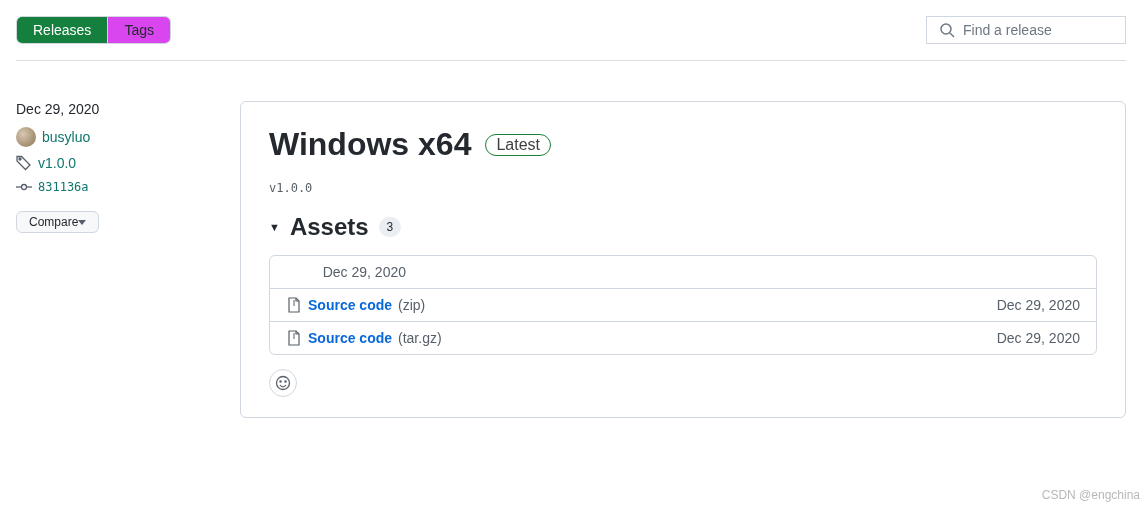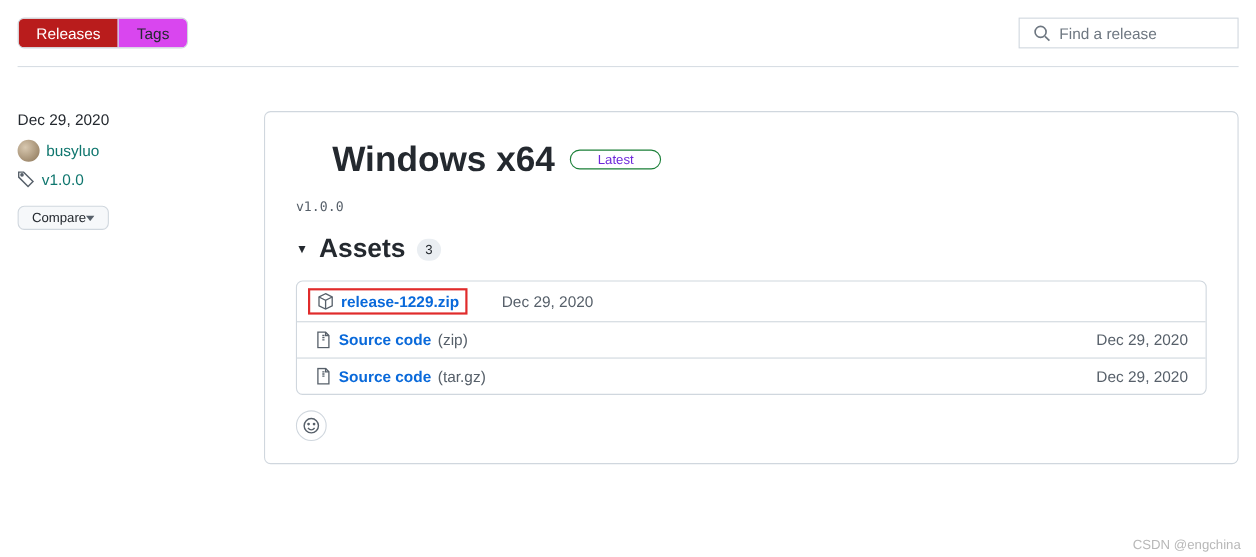--- a/index.html
+++ b/index.html
@@ -25,21 +25,21 @@
     }
     .tab {
       padding: 5px 16px;
       font-size: 14px;
       font-weight: 500;
       cursor: pointer;
       background: #d946ef;
       color: #24292f;
     }
     .tab.selected {
-      background: #b91c1c;
+      background: #15803d;
       color: #fff;
     }
     .tab + .tab { border-left: 1px solid #d0d7de; }
     .search-wrap {
       display: flex;
       align-items: center;
       border: 1px solid #d0d7de;
       border-radius: 0;
       padding: 5px 12px;
       width: 200px;
@@ -105,33 +105,32 @@
       flex: 1;
       border: 1px solid #d0d7de;
       border-radius: 6px;
       padding: 24px 28px 20px;
     }
     .title-row {
       display: flex;
       align-items: center;
       gap: 14px;
       margin-bottom: 18px;
-      margin-left: 33px;
     }
     .release-title {
       font-size: 32px;
       font-weight: 600;
       color: #24292f;
     }
     .badge-latest {
       border: 1px solid #1a7f37;
-      color: #6d28d9;
+      color: #404040;
       border-radius: 2em;
-      padding: 1px 24px;
-      font-size: 12px;
+      padding: 1px 10px;
+      font-size: 16px;
       font-weight: 500;
     }
     .version-mono {
       font-family: ui-monospace, SFMono-Regular, Menlo, monospace;
       font-size: 12px;
       color: #57606a;
       margin-bottom: 18px;
     }
     .desc-mono {
       font-family: ui-monospace, SFMono-Regular, Menlo, monospace;
@@ -206,21 +205,21 @@
       align-items: center;
       justify-content: center;
       color: #57606a;
       cursor: pointer;
       background: #fff;
     }
     .icon { display: inline-flex; }
     svg { display: block; }
     .watermark {
       position: fixed;
-      right: 14px;
+      right: 2px;
       bottom: 4px;
       font-size: 12px;
       color: #b8b8b8;
     }
   </style>
 </head>
 <body>
 
 <div class="top-row">
   <div class="tabs">
@@ -249,20 +248,30 @@
     </div>
     <div class="side-row">
       <span class="icon">
         <svg width="16" height="16" viewBox="0 0 16 16" fill="none" stroke="#57606a" stroke-width="1.3">
             <path d="M1 6V1.5h4.5L14 10l-4.5 4.5L1 6z"></path>
             <circle cx="4" cy="4" r="1" fill="#57606a"></circle>
           </svg>
       </span>
       <a href="#" class="side-link">v1.0.0</a>
     </div>
+    <div class="side-row">
+      <span class="icon">
+        <svg width="16" height="16" viewBox="0 0 16 16" fill="none" stroke="#57606a" stroke-width="1.3">
+            <circle cx="8" cy="8" r="2.5"></circle>
+            <line x1="0" y1="8" x2="5.5" y2="8"></line>
+            <line x1="10.5" y1="8" x2="16" y2="8"></line>
+          </svg>
+      </span>
+      <a href="#" class="side-link mono">831136a</a>
+    </div>
     <button class="compare-btn">
       <span>Compare</span>
       <span class="icon">
         <svg width="8" height="5" viewBox="0 0 8 5">
             <path d="M0 0l4 5 4-5z" fill="#57606a"></path>
           </svg>
       </span>
     </button>
   </aside>
 
@@ -274,33 +283,20 @@
     <div class="version-mono">v1.0.0</div>
 
     <div class="assets-head">
       <span class="tri">▼</span>
       <span class="assets-title">Assets</span>
       <span class="count-pill">3</span>
     </div>
 
     <div class="asset-list" id="asset-list">
         <div class="asset-row">
-          <a href="#" class="asset-name">
-            <span class="highlight-box">
-              <span style="display: inline-flex; align-items: center; gap: 6px;">
-                <span class="icon">
-                  <svg width="16" height="16" viewBox="0 0 16 16" fill="none" stroke="#57606a" stroke-width="1.2">
-                    <path d="M8 1l6 3v8l-6 3-6-3V4l6-3z"></path>
-                    <path d="M2 4l6 3 6-3M8 7v8"></path>
-                  </svg>
-                </span>
-                <span>release-1229.zip</span>
-              </span>
-            </span>
-          </a>
           <span class="col-date">Dec 29, 2020</span>
         </div>
         <div class="asset-row">
           <a href="#" class="asset-name">
             <span style="display: inline-flex; align-items: center; gap: 6px;">
               <span class="icon">
                 <svg width="16" height="16" viewBox="0 0 16 16" fill="none" stroke="#57606a" stroke-width="1.2">
                   <path d="M3 1h7l3 3v11H3V1z"></path>
                   <path d="M10 1v3h3"></path>
                   <line x1="7" y1="4" x2="9" y2="4"></line>

